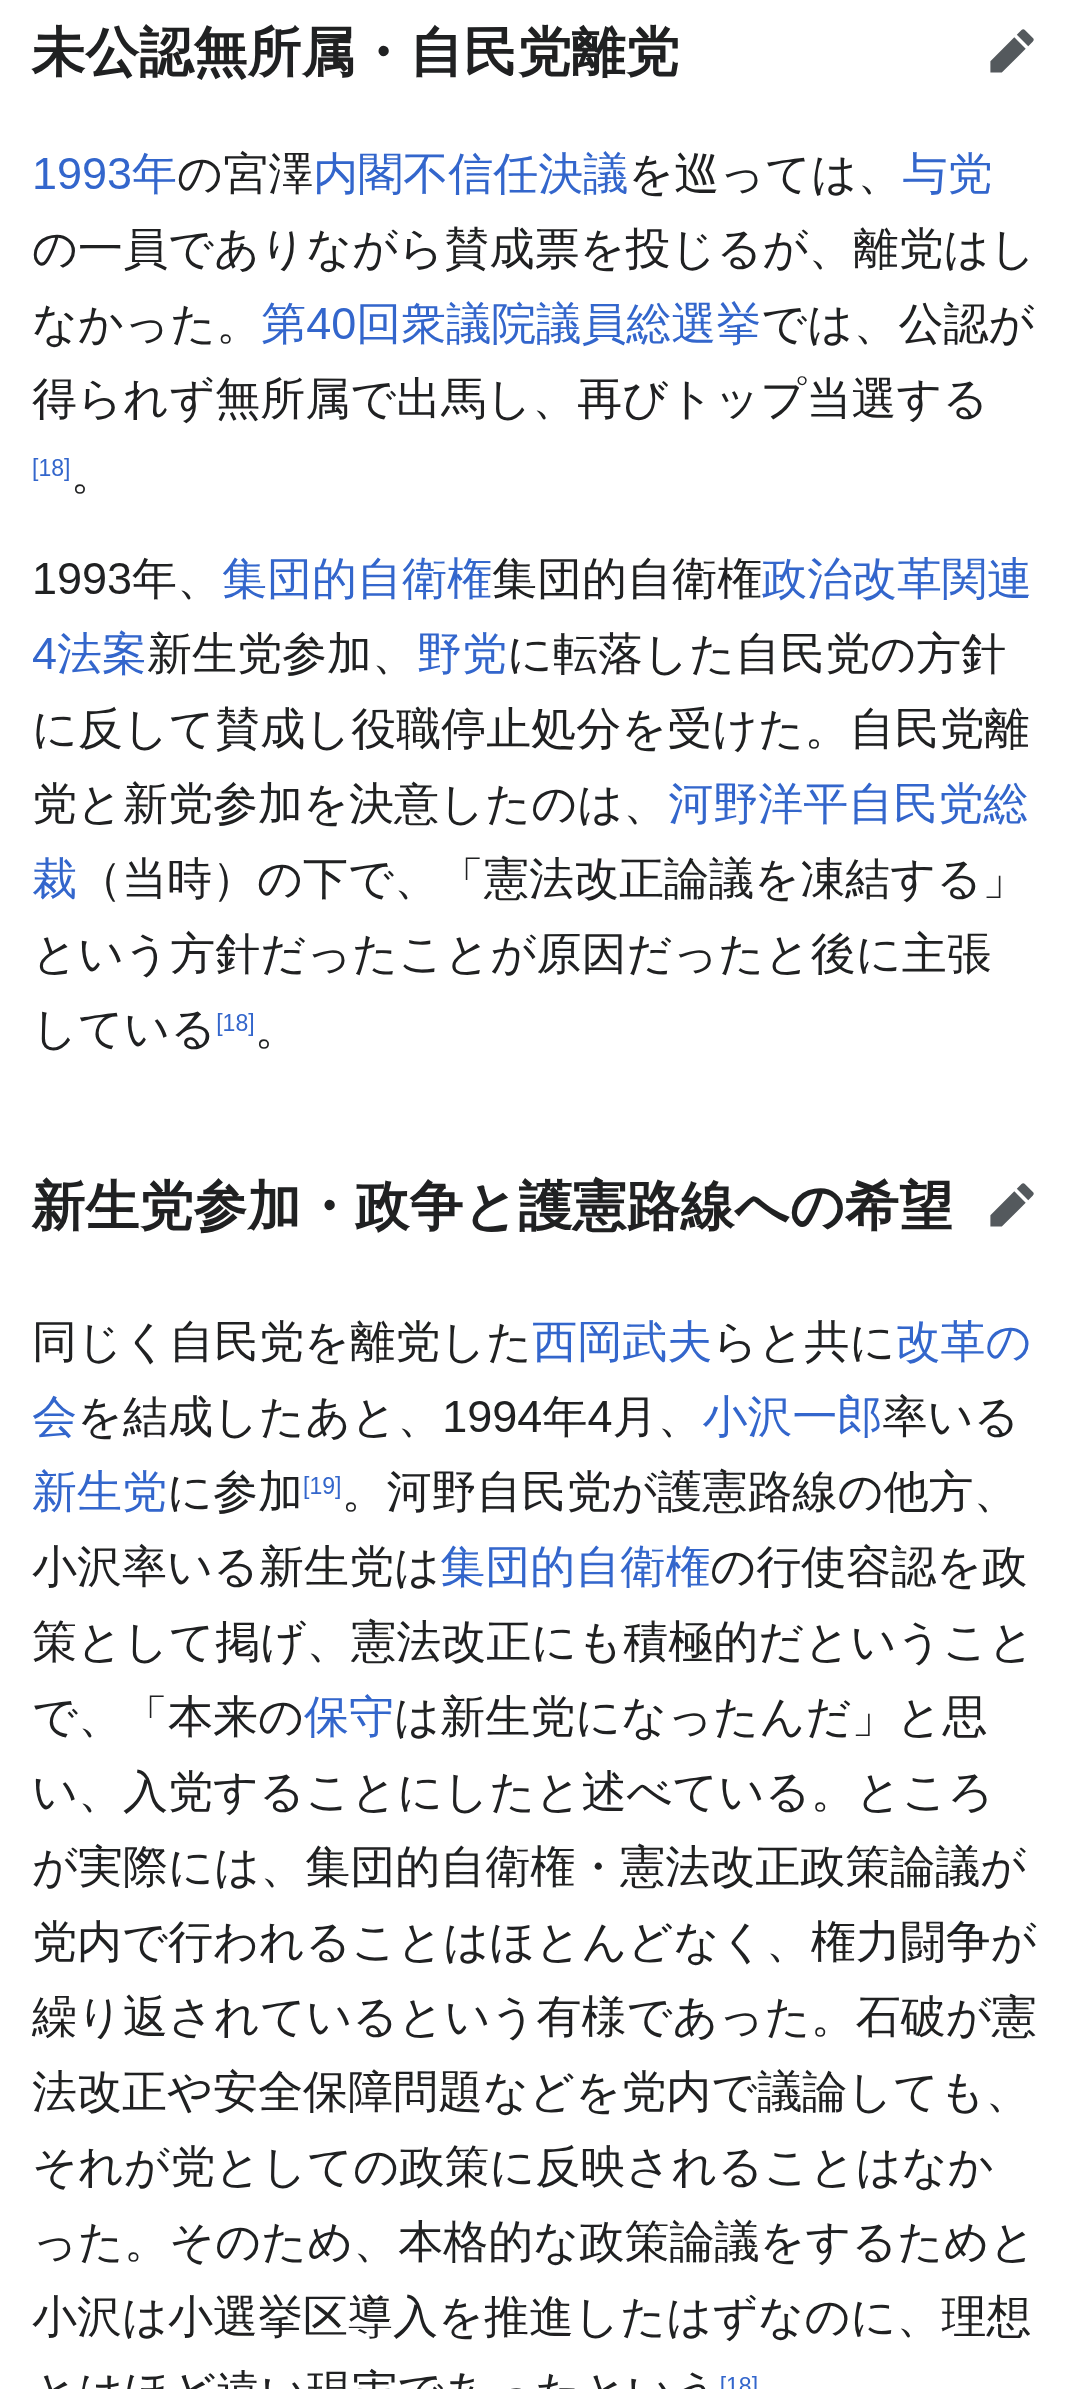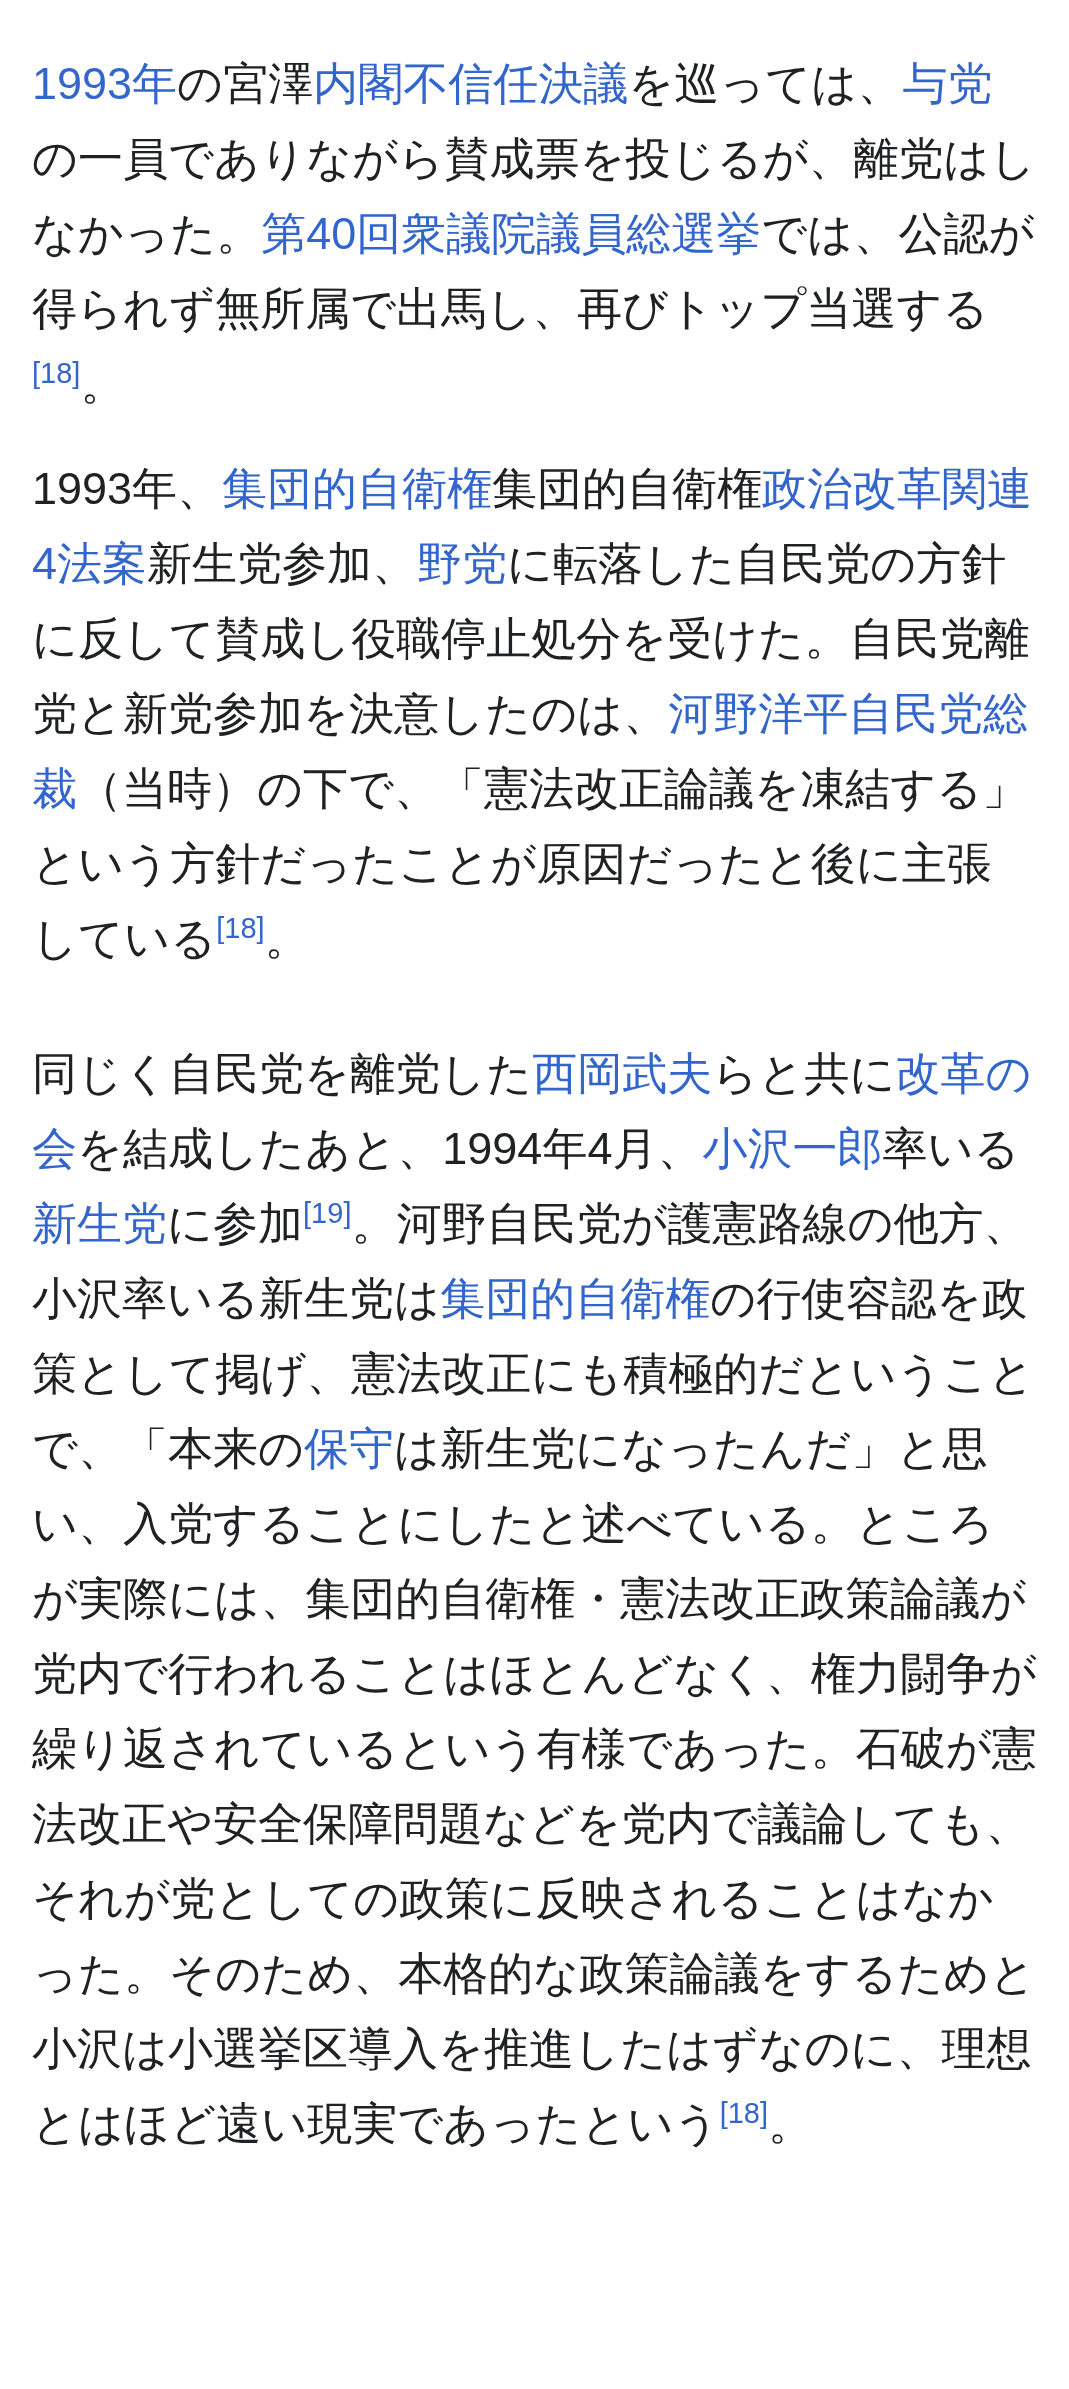--- a/index.html
+++ b/index.html
@@ -59,34 +59,50 @@
   p.body-text.p-first{margin-top:46px;}
   p.body-text.p-next{margin-top:30px;}
   p.body-text.p-first-s2{margin-top:60px;}
   a.wlink{
     color:var(--link-color);
     text-decoration:none;
     cursor:pointer;
     margin-top:48px;
   }
   sup.ref-sup{
-    font-size:29px;
+    font-size:23px;
     line-height:0;
     vertical-align:baseline;
     position:relative;
     top:-0.55em;
   }
 </style>
 </head>
 <body>
 
 <div class="page">
 
   <section>
+    <div class="heading-row first">
+      <h2 class="section-heading">未公認無所属・自民党離党</h2>
+      <button class="edit-btn">
+        <svg width="48" height="48" viewBox="0 0 20 20" aria-hidden="true">
+          <path fill="#54595d" d="M16.77 8l1.94-2a1 1 0 0 0 0-1.41l-3.34-3.3a1 1 0 0 0-1.41 0L12 3.23zM1 14.25V19h4.75l9.96-9.96-4.75-4.75z"></path>
+        </svg>
+      </button>
+    </div>
     <p class="body-text p-first"><a class="wlink">1993年</a><span>の宮澤</span><a class="wlink">内閣不信任決議</a><span>を巡っては、</span><a class="wlink">与党</a><span>の一員でありながら賛成票を投じるが、離党はしなかった。</span><a class="wlink">第40回衆議院議員総選挙</a><span>では、公認が得られず無所属で出馬し、再びトップ当選する</span><sup class="ref-sup"><a class="wlink">[18]</a></sup><span>。</span></p>
     <p class="body-text p-next"><span>1993年、</span><a class="wlink">集団的自衛権</a><span>集団的自衛権</span><a class="wlink">政治改革関連4法案</a><span>新生党参加、</span><a class="wlink">野党</a><span>に転落した自民党の方針に反して賛成し役職停止処分を受けた。自民党離党と新党参加を決意したのは、</span><a class="wlink">河野洋平自民党総裁</a><span>（当時）の下で、「憲法改正論議を凍結する」という方針だったことが原因だったと後に主張している</span><sup class="ref-sup"><a class="wlink">[18]</a></sup><span>。</span></p>
   </section>
 
   <section>
+    <div class="heading-row second">
+      <h2 class="section-heading">新生党参加・政争と護憲路線への希望</h2>
+      <button class="edit-btn">
+        <svg width="48" height="48" viewBox="0 0 20 20" aria-hidden="true">
+          <path fill="#54595d" d="M16.77 8l1.94-2a1 1 0 0 0 0-1.41l-3.34-3.3a1 1 0 0 0-1.41 0L12 3.23zM1 14.25V19h4.75l9.96-9.96-4.75-4.75z"></path>
+        </svg>
+      </button>
+    </div>
     <p class="body-text p-first p-first-s2"><span>同じく自民党を離党した</span><a class="wlink">西岡武夫</a><span>らと共に</span><a class="wlink">改革の会</a><span>を結成したあと、1994年4月、</span><a class="wlink">小沢一郎</a><span>率いる</span><a class="wlink">新生党</a><span>に参加</span><sup class="ref-sup"><a class="wlink">[19]</a></sup><span>。河野自民党が護憲路線の他方、小沢率いる新生党は</span><a class="wlink">集団的自衛権</a><span>の行使容認を政策として掲げ、憲法改正にも積極的だということで、「本来の</span><a class="wlink">保守</a><span>は新生党になったんだ」と思い、入党することにしたと述べている。ところが実際には、集団的自衛権・憲法改正政策論議が党内で行われることはほとんどなく、権力闘争が繰り返されているという有様であった。石破が憲法改正や安全保障問題などを党内で議論しても、それが党としての政策に反映されることはなかった。そのため、本格的な政策論議をするためと小沢は小選挙区導入を推進したはずなのに、理想とはほど遠い現実であったという</span><sup class="ref-sup"><a class="wlink">[18]</a></sup><span>。</span></p>
   </section>
 
 </div>
 
 </body></html>

